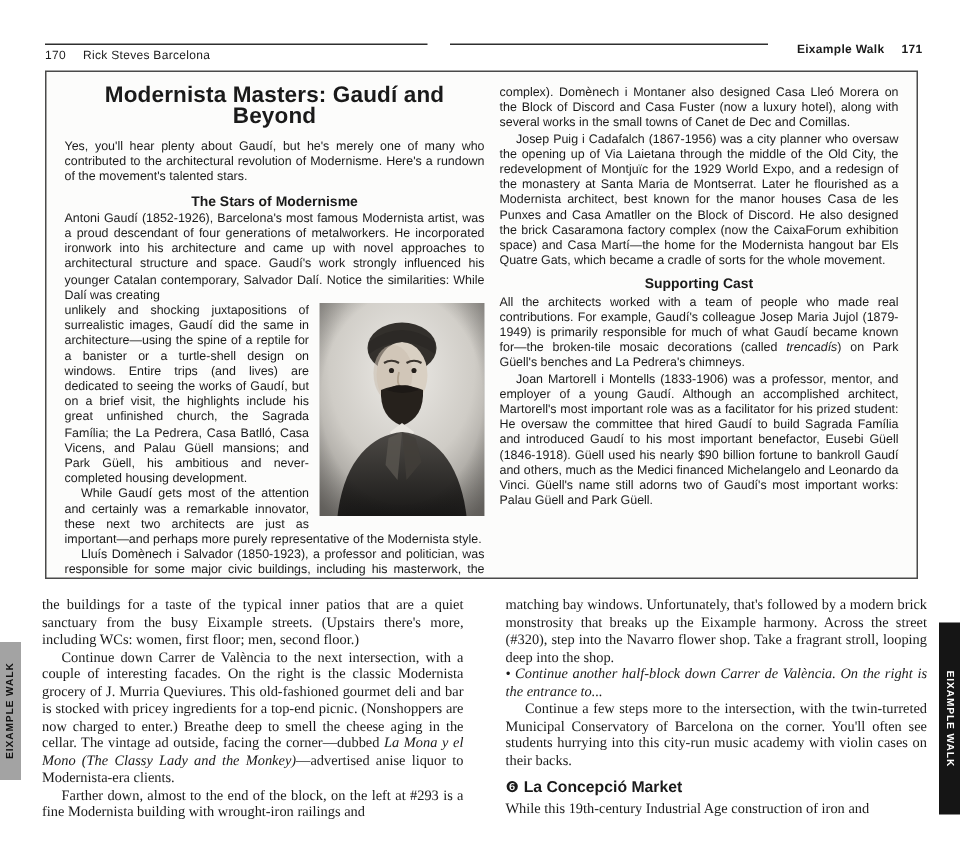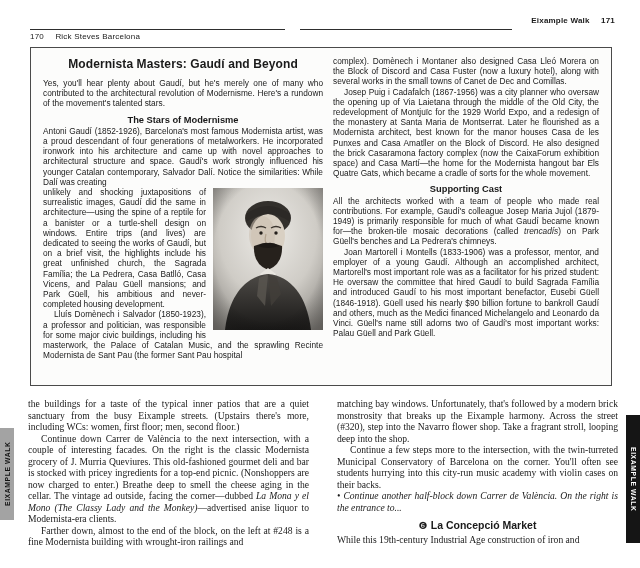--- a/index.html
+++ b/index.html
@@ -10,57 +10,57 @@
   *{box-sizing:border-box;}
   html,body{margin:0;padding:0;}
   body{
     width:640px;height:568px;position:relative;overflow:hidden;
     background:var(--page-bg);color:var(--ink);
     font-family:"Liberation Sans",sans-serif;
   }
   
   .header-left{position:absolute;left:30px;top:32px;font-size:8px;font-weight:normal;letter-spacing:.2px;}
   .header-left .pagenum{margin-right:9px;}
-  .header-right{position:absolute;right:25px;top:16px;font-size:8px;font-weight:bold;letter-spacing:.2px;padding-left:16px;}
+  .header-right{position:absolute;right:25px;top:28px;font-size:8px;font-weight:bold;letter-spacing:.2px;padding-left:16px;}
   .header-right .pagenum{margin-left:9px;}
   .rule{position:absolute;top:29px;height:1px;background:#2e2e2e;}
   .rule-left{left:30px;width:255px;}
   .rule-right{left:300px;width:212px;}
   
   .box{
     position:absolute;left:30px;top:47px;width:582px;height:339px;
     border:1.5px solid var(--box-border);background:#fcfcfb;
     padding:8px 12px;overflow:hidden;
   }
   .box-cols{display:flex;gap:10px;}
   .box-col{font-size:8.3px;line-height:10.2px;text-align:justify;}
   .box-col-left{width:280px;}
   .box-col-right{width:266px;}
-  .t-title{font-size:12px;font-weight:bold;text-align:center;margin:1px 0 7px;letter-spacing:.1px;line-height:14px;}
+  .t-title{font-size:15px;font-weight:bold;text-align:center;margin:1px 0 7px;letter-spacing:.1px;line-height:14px;}
   .t-h{font-weight:bold;font-size:9.3px;margin:6px 0 1px;text-align:center;}
   .t-p{margin:0;}
   .t-p.indent{text-indent:11px;}
   .seg-b{font-weight:normal;}
   .seg-i{font-style:italic;}
   
   .photo-wrap{float:right;width:110px;height:142px;margin:1px 0 3px 7px;background:#bbb;}
   .photo-wrap svg{display:block;}
   
   .body-text{
     position:absolute;left:28px;top:398px;width:590px;
     display:flex;gap:28px;
     font-family:"Liberation Serif",serif;font-size:9.6px;line-height:11.5px;
     text-align:justify;
   }
   .body-col{width:286px;}
   .body-col .t-p{margin:0;}
   .body-col .t-p.indent{text-indent:13px;}
   .body-col .t-wh{
     font-family:"Liberation Sans",sans-serif;font-weight:bold;font-size:10.5px;
-    margin:6px 0 2px;text-align:center;line-height:12px;
+    margin:6px 0 2px;text-align:left;line-height:12px;
   }
   .stop-badge{font-family:"DejaVu Sans",sans-serif;font-size:10px;font-weight:normal;}
   
   .tab{
     position:absolute;display:flex;align-items:center;justify-content:center;
     font-size:6.8px;font-weight:bold;letter-spacing:.6px;
   }
   .tab-left{
     left:0;top:428px;width:14px;height:92px;
     background:var(--tab-left-bg);color:var(--tab-left-fg);
@@ -123,41 +123,42 @@
     <path d="M41,58 Q55,52 69,58 Q70,76 55,82 Q40,76 41,58 Z" fill="#26211c"></path>
     <path d="M45,58 Q55,62 66,58 Q60,54 55,55 Q50,54 45,58 Z" fill="#1d1916"></path>
     <path d="M47,86 L55,80 L63,86 L60,92 L50,92 Z" fill="#e9e6e0"></path>
     <path d="M12,142 C16,106 34,88 55,86 C78,88 94,108 98,142 Z" fill="url(#coat)"></path>
     <path d="M46,90 L55,86 L52,118 L44,108 Z" fill="#5a5650" opacity="0.8"></path>
     <path d="M64,90 L55,86 L58,118 L68,106 Z" fill="#423e3a" opacity="0.8"></path>
     <rect width="110" height="142" fill="url(#vig)"></rect>
   </svg>
 </div>
         <p class="t-p"><span>unlikely and shocking juxtapositions of surrealistic images, Gaudí did the same in architecture—using the spine of a reptile for a banister or a turtle-shell design on windows. Entire trips (and lives) are dedicated to seeing the works of Gaudí, but on a brief visit, the highlights include his great unfinished church, the Sagrada Família; the La Pedrera, Casa Batlló, Casa Vicens, and Palau Güell mansions; and Park Güell, his ambitious and never-completed housing development.</span></p>
+        <p class="t-p indent"><span>While Gaudí gets most of the attention and certainly was a remarkable innovator, these next two architects are just as important—and perhaps more purely representative of the Modernista style.</span></p>
         <p class="t-p indent"><span class="seg-b">Lluís Domènech i Salvador</span><span> (1850-1923), a professor and politician, was responsible for some major civic buildings, including his masterwork, the Palace of Catalan Music, and the sprawling Recinte Modernista de Sant Pau (the former Sant Pau hospital</span></p>
       </div>
     <div class="box-col box-col-right">
         <p class="t-p"><span>complex). Domènech i Montaner also designed Casa Lleó Morera on the Block of Discord and Casa Fuster (now a luxury hotel), along with several works in the small towns of Canet de Dec and Comillas.</span></p>
         <p class="t-p indent"><span class="seg-b">Josep Puig i Cadafalch</span><span> (1867-1956) was a city planner who oversaw the opening up of Via Laietana through the middle of the Old City, the redevelopment of Montjuïc for the 1929 World Expo, and a redesign of the monastery at Santa Maria de Montserrat. Later he flourished as a Modernista architect, best known for the manor houses Casa de les Punxes and Casa Amatller on the Block of Discord. He also designed the brick Casaramona factory complex (now the CaixaForum exhibition space) and Casa Martí—the home for the Modernista hangout bar Els Quatre Gats, which became a cradle of sorts for the whole movement.</span></p>
         <div class="t-h"><span>Supporting Cast</span></div>
         <p class="t-p"><span>All the architects worked with a team of people who made real contributions. For example, Gaudí's colleague </span><span class="seg-b">Josep Maria Jujol</span><span> (1879-1949) is primarily responsible for much of what Gaudí became known for—the broken-tile mosaic decorations (called </span><span class="seg-i">trencadís</span><span>) on Park Güell's benches and La Pedrera's chimneys.</span></p>
         <p class="t-p indent"><span class="seg-b">Joan Martorell i Montells</span><span> (1833-1906) was a professor, mentor, and employer of a young Gaudí. Although an accomplished architect, Martorell's most important role was as a facilitator for his prized student: He oversaw the committee that hired Gaudí to build Sagrada Família and introduced Gaudí to his most important benefactor, </span><span class="seg-b">Eusebi Güell</span><span> (1846-1918). Güell used his nearly $90 billion fortune to bankroll Gaudí and others, much as the Medici financed Michelangelo and Leonardo da Vinci. Güell's name still adorns two of Gaudí's most important works: Palau Güell and Park Güell.</span></p>
       </div>
   </div>
 </div>
 
 <div class="body-text">
   <div class="body-col">
       <p class="t-p"><span>the buildings for a taste of the typical inner patios that are a quiet sanctuary from the busy Eixample streets. (Upstairs there's more, including WCs: women, first floor; men, second floor.)</span></p>
       <p class="t-p indent"><span>Continue down Carrer de València to the next intersection, with a couple of interesting facades. On the right is the classic Modernista grocery of </span><span class="seg-b">J. Murria Queviures.</span><span> This old-fashioned gourmet deli and bar is stocked with pricey ingredients for a top-end picnic. (Nonshoppers are now charged to enter.) Breathe deep to smell the cheese aging in the cellar. The vintage ad outside, facing the corner—dubbed </span><span class="seg-i">La Mona y el Mono (The Classy Lady and the Monkey)</span><span>—advertised anise liquor to Modernista-era clients.</span></p>
-      <p class="t-p indent"><span>Farther down, almost to the end of the block, on the left at #248 is a fine Modernista building with wrought-iron railings and</span></p>
+      <p class="t-p indent"><span>Farther down, almost to the end of the block, on the left at #293 is a fine Modernista building with wrought-iron railings and</span></p>
     </div>
   <div class="body-col">
       <p class="t-p"><span>matching bay windows. Unfortunately, that's followed by a modern brick monstrosity that breaks up the Eixample harmony. Across the street (#320), step into the </span><span class="seg-b">Navarro flower shop.</span><span> Take a fragrant stroll, looping deep into the shop.</span></p>
+      <p class="t-p"><span class="seg-i">• Continue another half-block down Carrer de València. On the right is the entrance to...</span></p>
       <p class="t-p indent"><span>Continue a few steps more to the intersection, with the twin-turreted </span><span class="seg-b">Municipal Conservatory</span><span> of Barcelona on the corner. You'll often see students hurrying into this city-run music academy with violin cases on their backs.</span></p>
-      <p class="t-p"><span class="seg-i">• Continue another half-block down Carrer de València. On the right is the entrance to...</span></p>
       <div class="t-wh"><span class="stop-badge">❻ </span><span>La Concepció Market</span></div>
       <p class="t-p"><span>While this 19th-century Industrial Age construction of iron and</span></p>
     </div>
 </div>
 
 <div class="tab tab-left">EIXAMPLE WALK</div>
 <div class="tab tab-right">EIXAMPLE WALK</div>
 
 </body></html>

